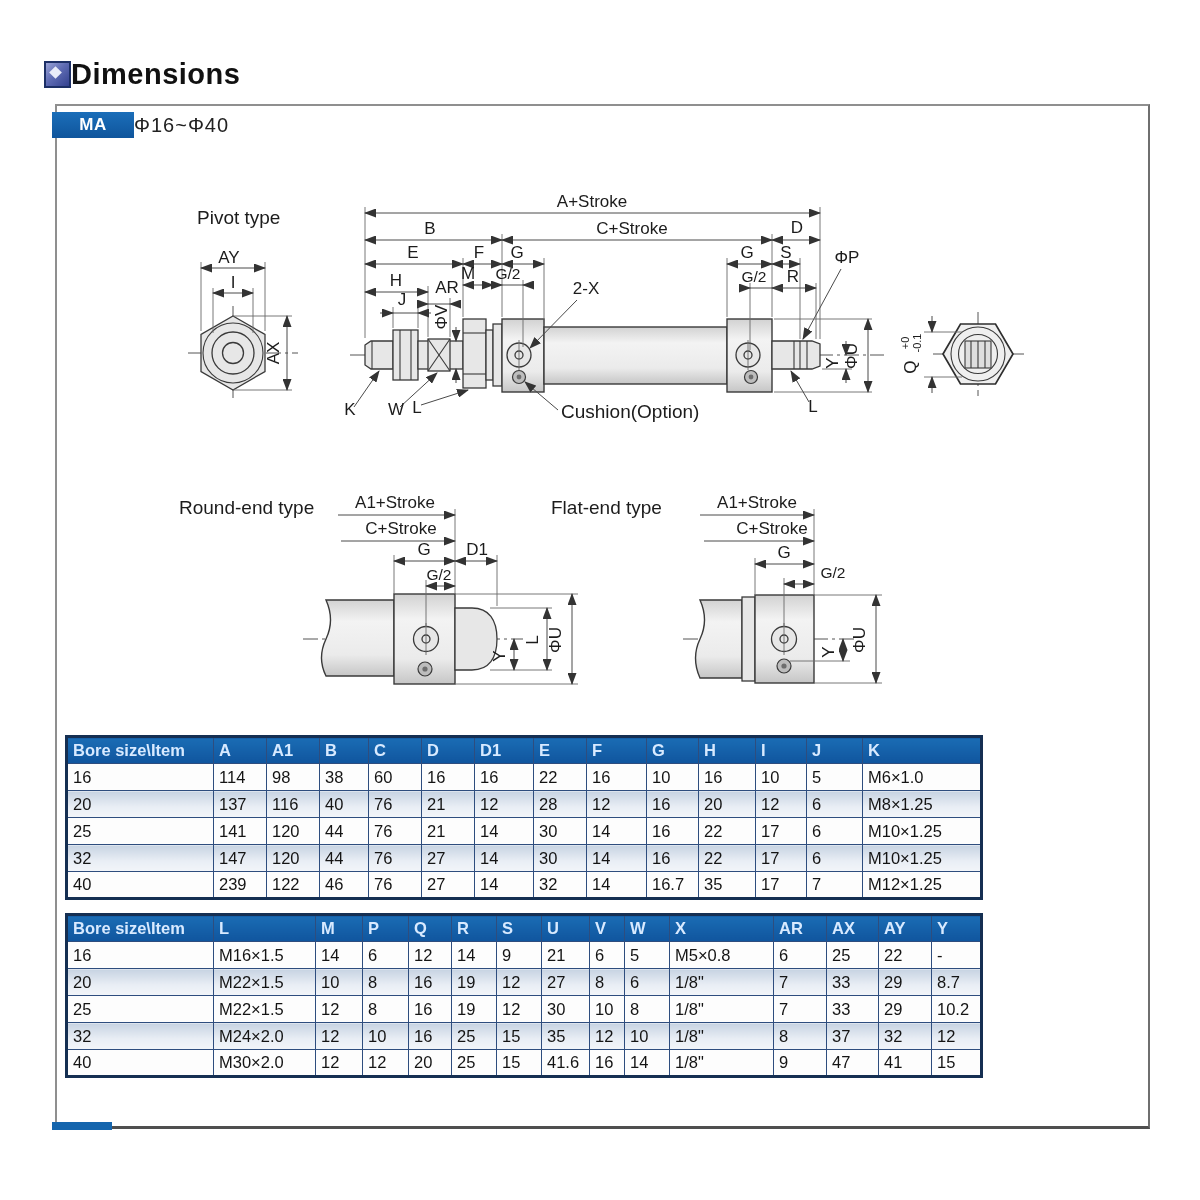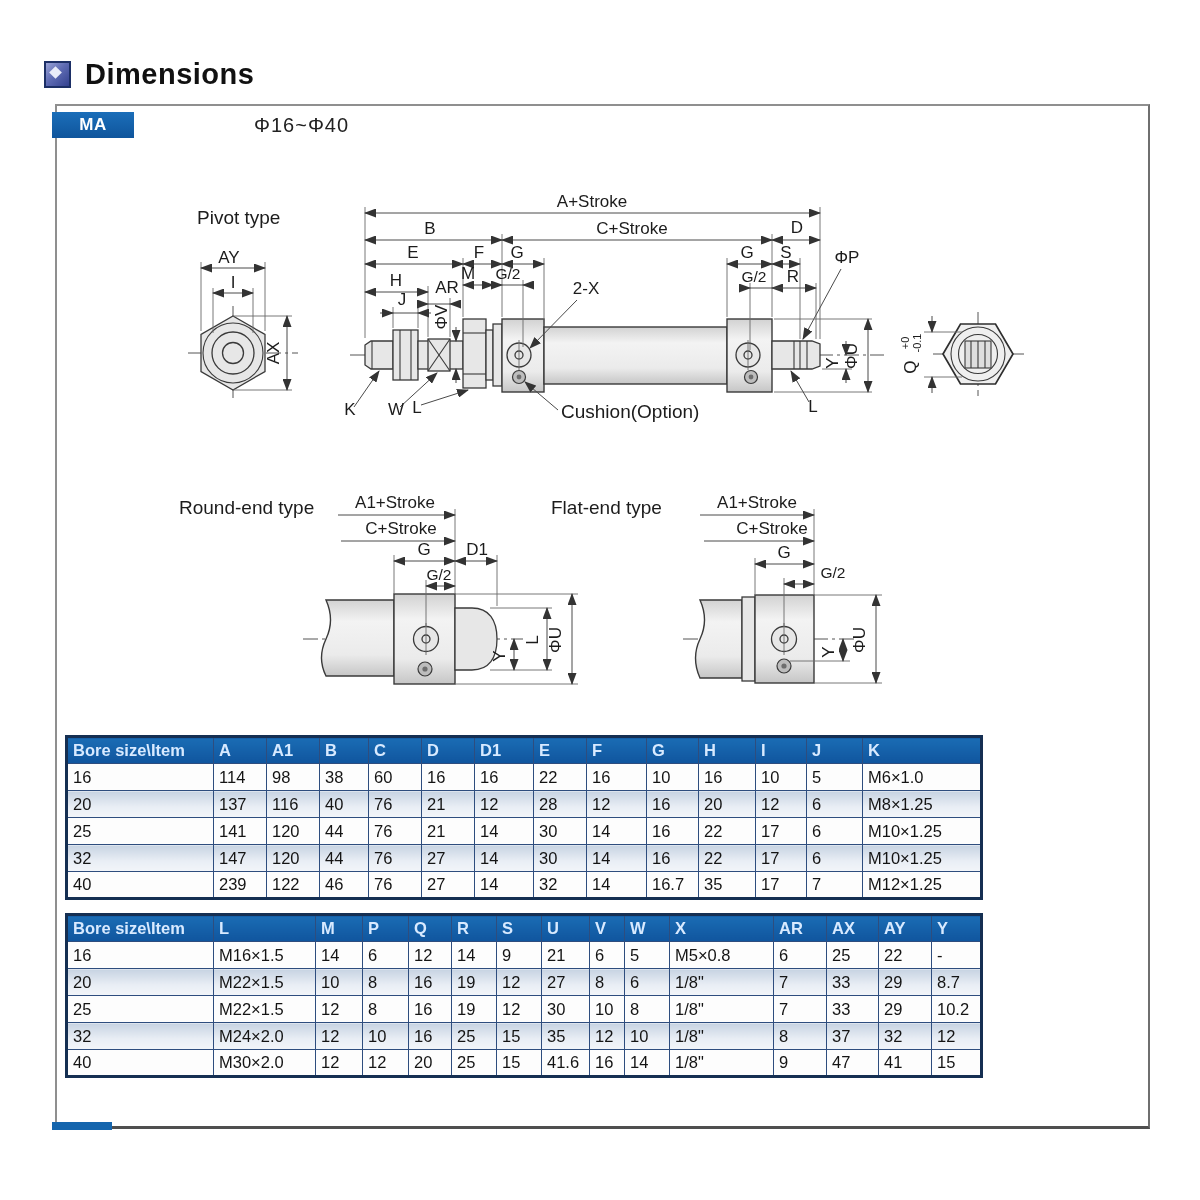--- a/index.html
+++ b/index.html
@@ -1,29 +1,29 @@
 <!DOCTYPE html>
 <html><head>
 <meta charset="utf-8">
 <style>
   html,body{margin:0;padding:0;background:#ffffff;}
   body{width:1200px;height:1200px;position:relative;font-family:"Liberation Sans",sans-serif;color:#1c1c1c;overflow:hidden;}
   
-  .title-row{position:absolute;left:44px;top:58px;display:flex;align-items:center;gap:14px;}
+  .title-row{position:absolute;left:44px;top:58px;display:flex;align-items:center;}
   .bullet{width:23px;height:23px;border:2px solid #1c2f66;background:linear-gradient(135deg,#9aa3d6 0%,#5f6cb4 45%,#33418f 100%);position:relative;}
   .bullet:after{content:"";position:absolute;left:5px;top:5px;width:9px;height:9px;background:#e9ecf9;transform:rotate(45deg);}
   .page-title{font-size:29px;font-weight:bold;letter-spacing:0.5px;color:#111;}
   
   .frame{position:absolute;left:55px;top:104px;width:1091px;height:1020px;border-top:2px solid #8f8f8f;border-left:2px solid #8f8f8f;border-right:2px solid #6f6f6f;border-bottom:3px solid #4f4f4f;}
   .frame-accent{position:absolute;left:52px;top:1122px;width:60px;height:8px;background:#1565ad;}
   
   .series{position:absolute;left:52px;top:112px;}
   .series .row{display:flex;align-items:center;margin-bottom:2px;height:26px;}
   .badge{width:82px;height:26px;background:linear-gradient(180deg,#1b6eb9,#0f559c);color:#fff;font-weight:bold;font-size:17px;display:flex;align-items:center;justify-content:center;letter-spacing:0.5px;}
-  .range{margin-left:120px;font-size:20px;color:#222;letter-spacing:1px;}
+  .range{font-size:20px;color:#222;letter-spacing:1px;}
   
   svg.drawing{position:absolute;left:0;top:0;}
   svg text{fill:#1c1c1c;font-family:"Liberation Sans",sans-serif;}
   .lbl{font-size:17px;text-anchor:middle;}
   .lbl-s{font-size:15.5px;text-anchor:middle;}
   .ttl{font-size:19px;text-anchor:start;}
   .part{fill:url(#gmetal);stroke:#3a3a3a;stroke-width:1.4;}
   .flat{fill:#e7e7e7;stroke:#3a3a3a;stroke-width:1.3;}
   .edge{stroke:#3a3a3a;stroke-width:1.1;fill:none;}
   .dim{stroke:#4a4a4a;stroke-width:1;fill:none;}

